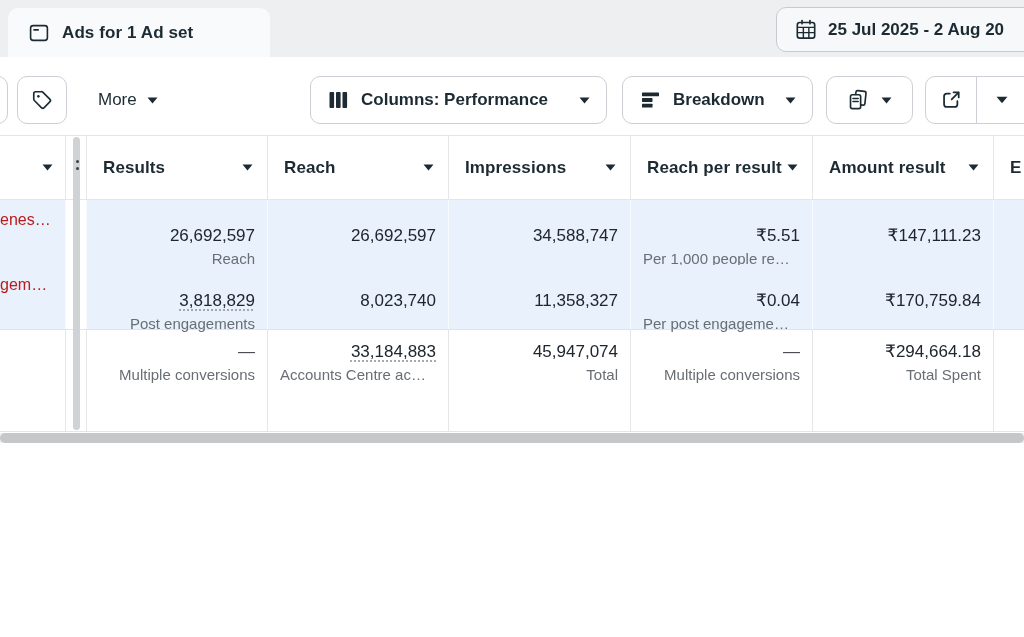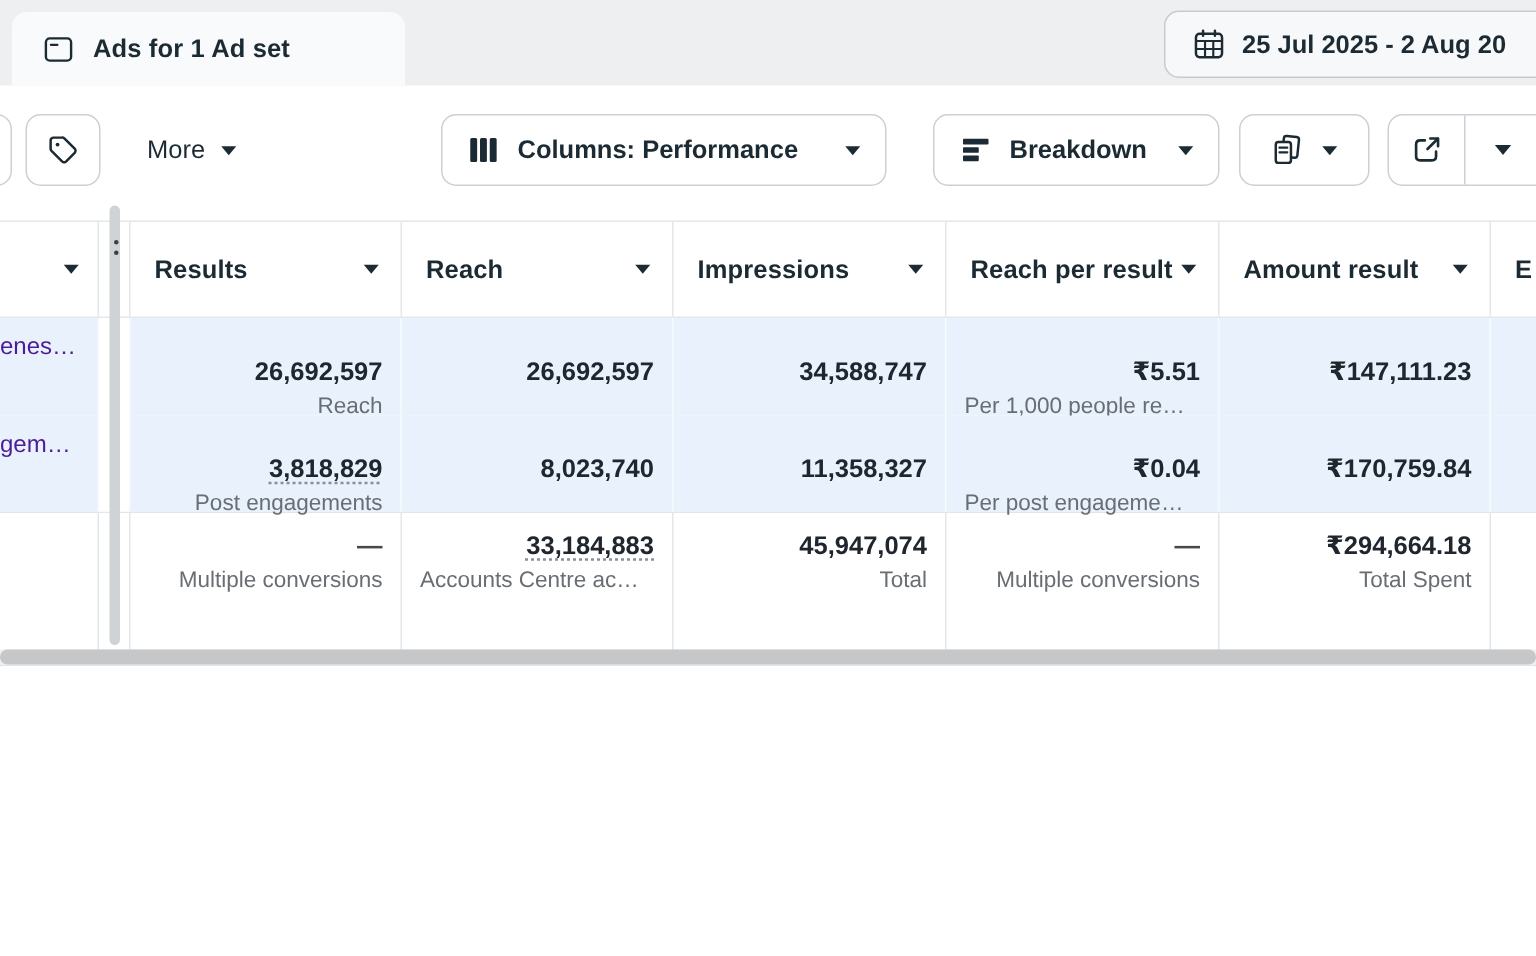--- a/index.html
+++ b/index.html
@@ -16,33 +16,33 @@
               padding-left:18px; overflow:hidden; }
   .date-label { font-size:17px; font-weight:600; white-space:nowrap; }
 
   
   .btn { position:absolute; top:76px; height:48px; background:#fff; border:1px solid #ccd0d5;
          border-radius:10px; display:flex; align-items:center; }
   .btn-sliver { left:-42px; width:50px; }
   .btn-tag { left:17px; width:50px; justify-content:center; }
   .more-dd { position:absolute; left:98px; top:76px; height:48px; display:flex; align-items:center; gap:10px;text-align:center; }
   .more-label { font-size:17px; font-weight:500; }
-  .btn-columns { left:294px; width:297px; gap:13px; padding:0 16px 0 18px; }
+  .btn-columns { left:310px; width:297px; gap:13px; padding:0 16px 0 18px; }
   .btn-breakdown { left:622px; width:191px; gap:13px; padding:0 16px 0 18px; }
   .btn-reports { left:826px; width:87px; gap:12px; justify-content:center; }
   .btn-export { left:925px; width:120px; padding:0; }
   .btn-label { font-size:17px; font-weight:600; white-space:nowrap; }
   .spacer { margin-left:auto; }
   .seg { display:flex; align-items:center; justify-content:center; height:100%; }
   .seg-icon { width:50px; }
   .seg-divider { width:1px; height:100%; background:#ccd0d5; }
   .seg-caret { width:50px; }
 
   
-  .table { position:absolute; left:0; top:135px; width:1024px;margin-top:12px; }
+  .table { position:absolute; left:0; top:135px; width:1024px; }
   .trow { display:flex; width:1024px; }
   .c { flex:0 0 auto; position:relative; }
   .c-name { width:66px; }  .c-gut { width:20px; }
   .c-results { width:181px; } .c-reach { width:181px; } .c-impr { width:182px; }
   .c-cost { width:182px; } .c-spent { width:181px; } .c-end { width:43px; }
 
   .thead { height:65px; border-top:1px solid #e4e7ea; border-bottom:1px solid #e4e7ea; background:#fff; }
   .thead .c { display:flex; align-items:center; }
   .thead .hcell { justify-content:space-between; padding:0 14px 0 16px; border-left:1px solid #e4e7ea; }
   .thead .c-name { justify-content:flex-end; padding-right:12px; border-right:1px solid #e4e7ea; }
@@ -53,29 +53,29 @@
   .datarow .c { background:#e8f1fc; }
   .datarow .c-gut { background:#fff; }
   .datarow .bcell { border-left:1px solid #f7fafd; }
   .datarow .c-name { border-right:1px solid #f7fafd; background:#e8f1fc; }
   .lastdata { border-bottom:1px solid #e1e5e9; }
 
   .totrow { height:102px; background:#fff; border-bottom:1px solid #e1e5e9; }
   .totrow .bcell { border-left:1px solid #e4e7ea; }
   .totrow .c-name { border-right:1px solid #e4e7ea; }
 
-  .val { padding:25px 12px 0 0; text-align:right; font-size:17px; font-weight:700; color:#20262e;
+  .val { padding:25px 12px 0 0; text-align:right; font-size:17px; font-weight:400; color:#20262e;
          line-height:22px; white-space:nowrap; }
   .totrow .val { padding-top:11px; }
   .sub { padding:2px 12px 0 0; text-align:right; font-size:15px; color:#696e74; line-height:20px;
          white-space:nowrap; overflow:hidden; }
   .sub-left { text-align:left; padding:2px 6px 0 12px; text-overflow:ellipsis; }
   .dash { color:#464a4f; }
   .dotted { text-decoration:underline dotted #8a9099; text-underline-offset:4px; }
-  .name-link { padding-top:9px; font-size:16px; font-weight:500; color:#4c1d95; line-height:22px;
+  .name-link { padding-top:9px; font-size:16px; font-weight:500; color:#b91c1c; line-height:22px;
                white-space:nowrap; overflow:hidden; }
 
   .vstrip { position:absolute; left:73px; top:137px; width:7px; height:293px; background:#d0d3d6; border-radius:4px; }
   .handle-dots { position:absolute; left:76px; top:160px; width:3px; }
   .handle-dots i { display:block; width:3px; height:3px; background:#3a4047; border-radius:50%; margin-bottom:4px; }
 
   .hscroll-track { position:absolute; left:0; top:433px; width:1024px; height:10px; background:#efefef; }
   .hscroll-thumb { position:absolute; left:0; top:0; width:1024px; height:10px; background:#c5c7c9; border-radius:5px; }
 
   .caret { flex:0 0 auto; display:inline-flex; }

